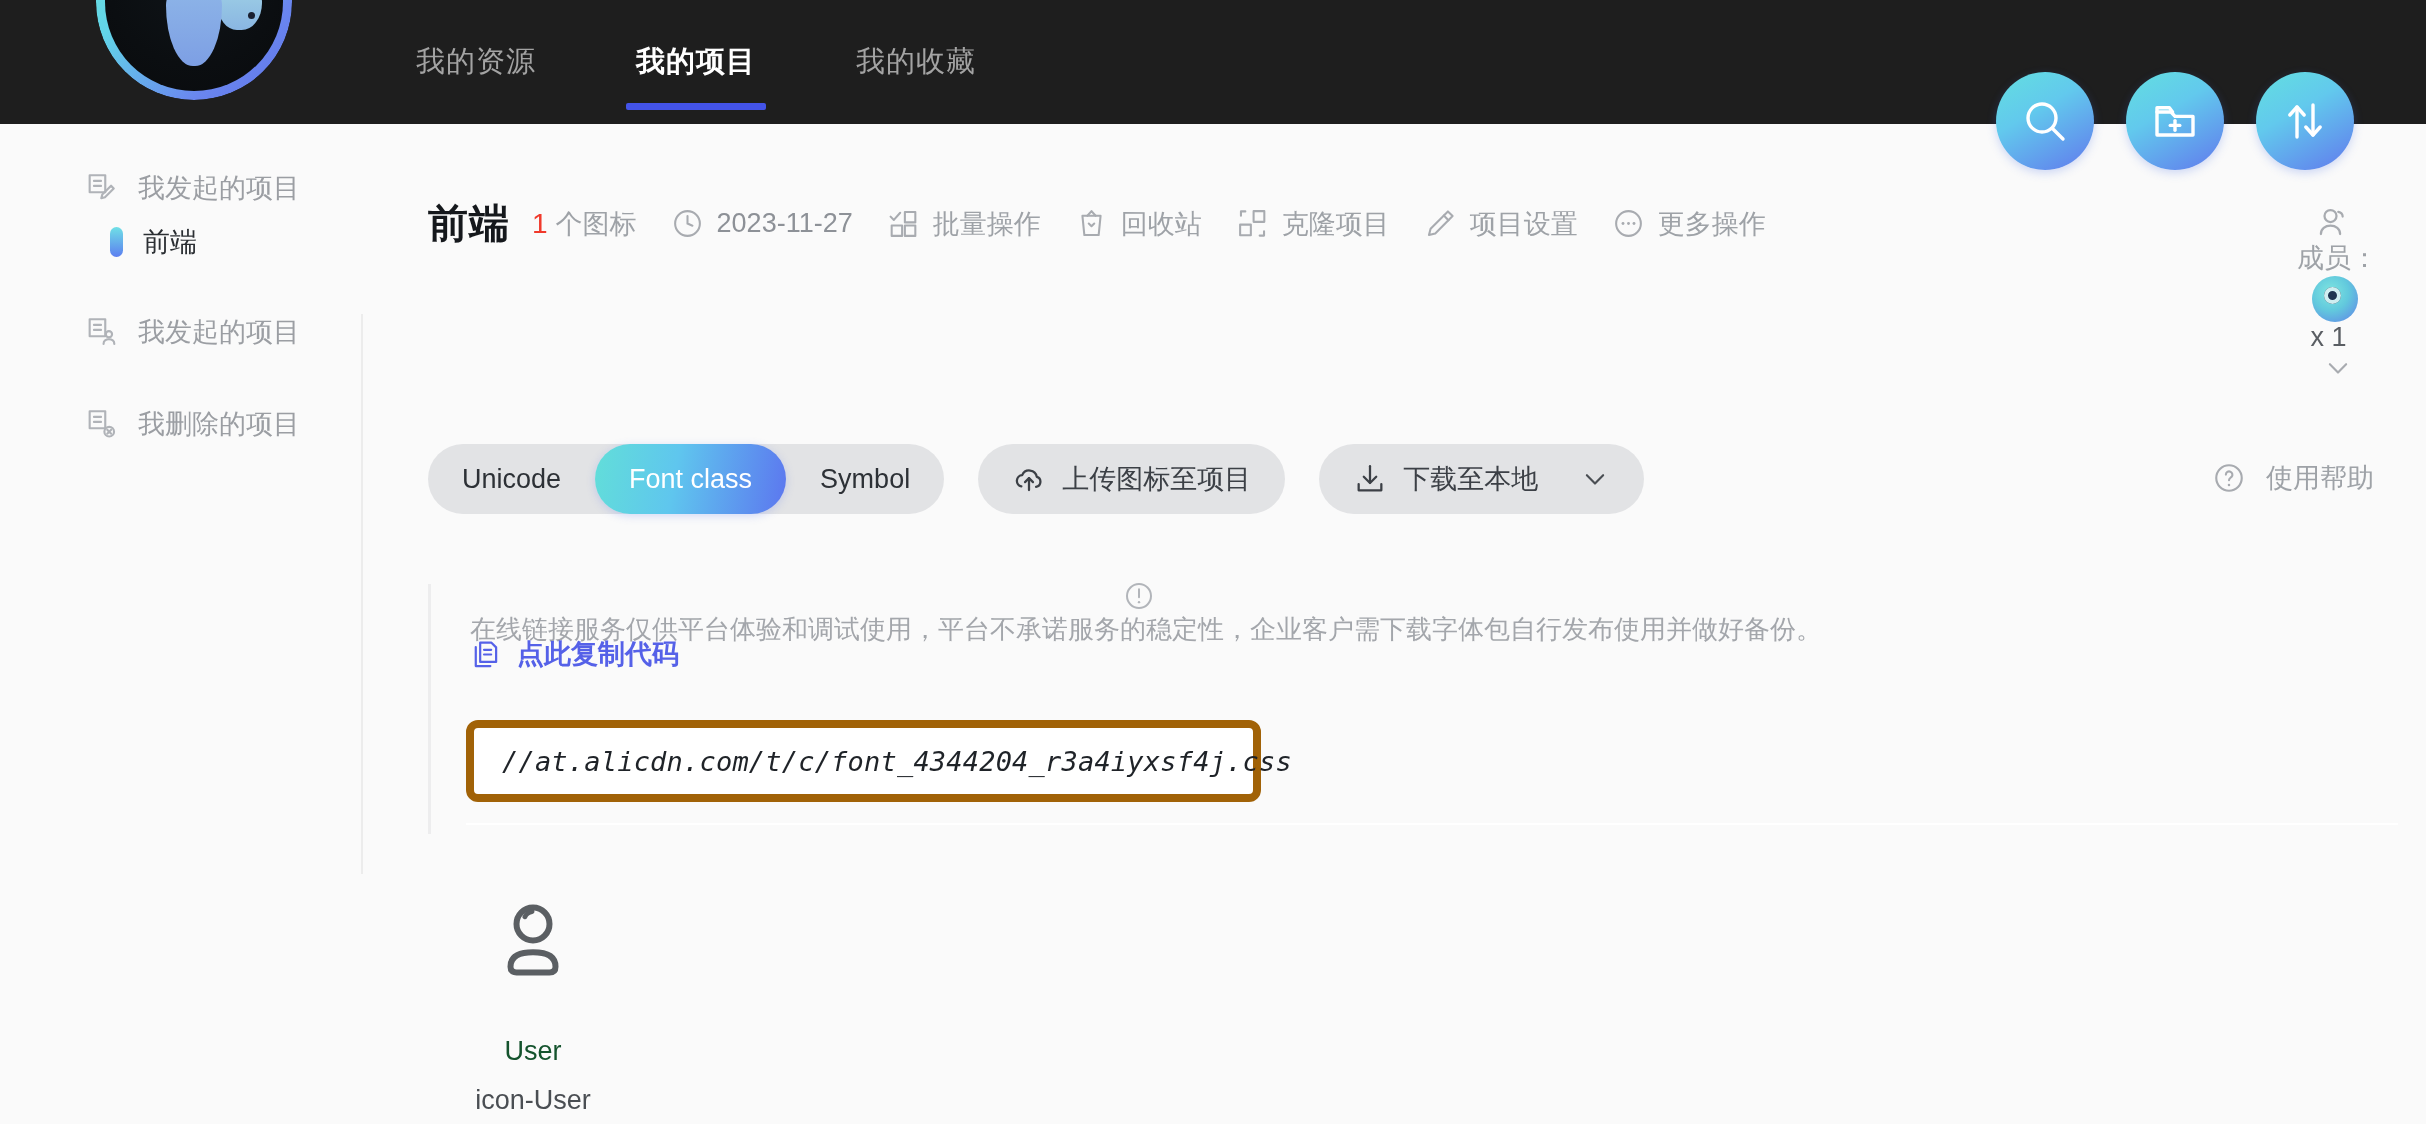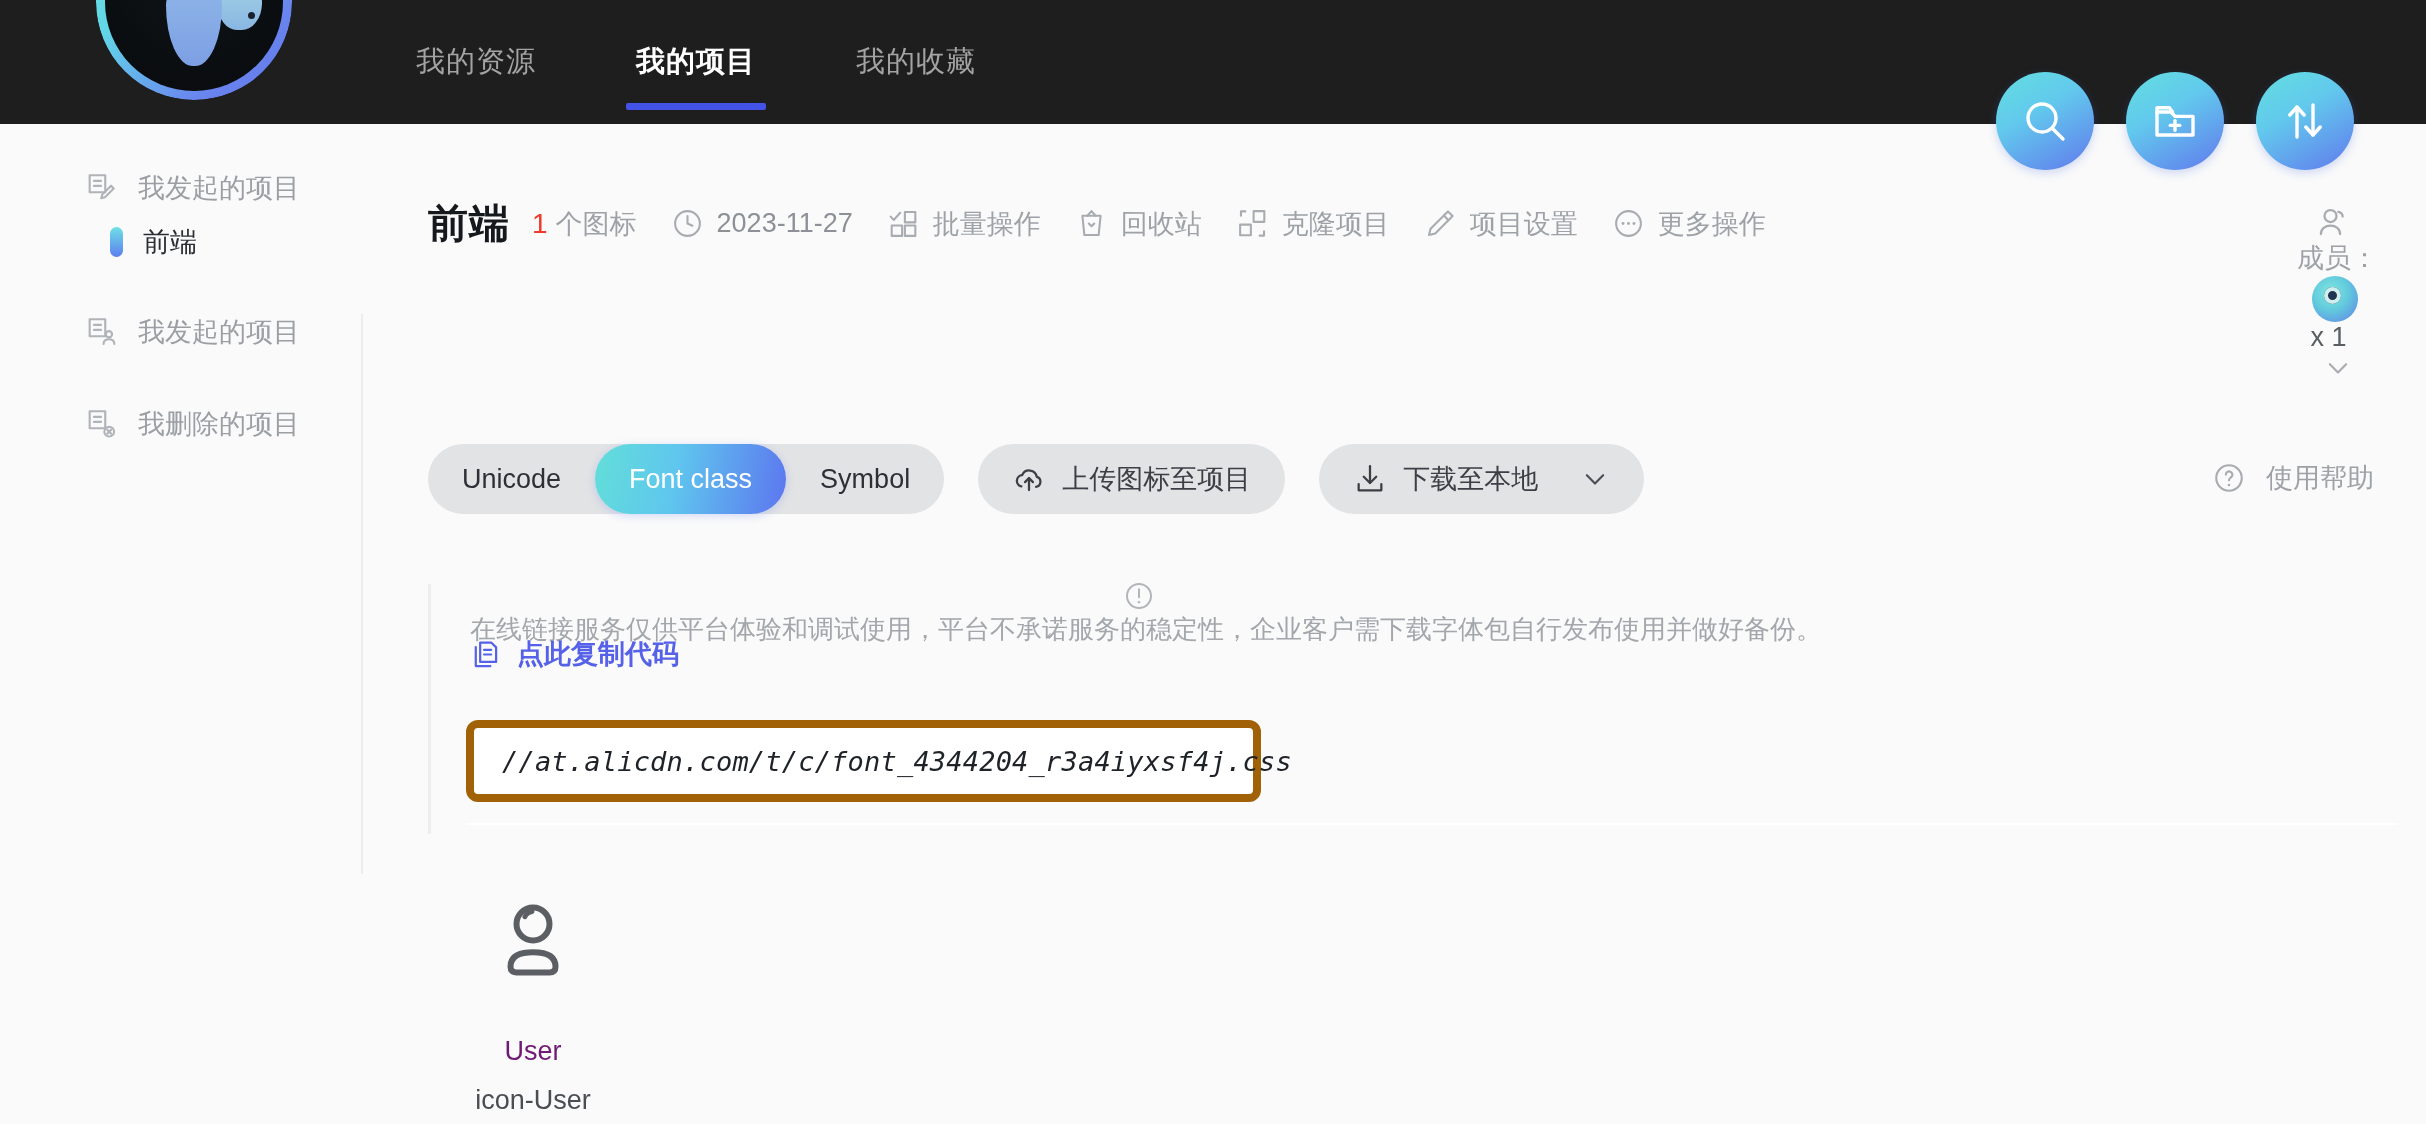--- a/index.html
+++ b/index.html
@@ -150,21 +150,21 @@
     border: 8px solid #a16207; border-radius: 12px; background: #ffffff;
     display: flex; align-items: center; padding-left: 28px;
   }
   .url-text { font-family: "DejaVu Sans Mono", "Liberation Mono", monospace; font-size: 27px; color: #1f2328; font-style: italic; letter-spacing: .2px; }
   .panel-underline { position: absolute; left: 38px; top: 243px; right: 28px; height: 2px; background: #ffffff; }
 
   
   .icon-grid { position: absolute; left: 28px; top: 770px; display: flex; }
   .icon-card { width: 210px; display: flex; flex-direction: column; align-items: center; cursor: pointer; }
   .icon-glyph { width: 96px; height: 96px; margin-bottom: 46px; }
-  .icon-name { font-size: 27px; color: #701a75; margin-bottom: 18px; }
+  .icon-name { font-size: 27px; color: #14532d; margin-bottom: 18px; }
   .icon-class { font-size: 27px; color: #4a4e53; }
 </style>
 </head>
 <body>
 
 <div id="app">
 
   <div class="topbar">
 
     <div class="logo-wrap">

